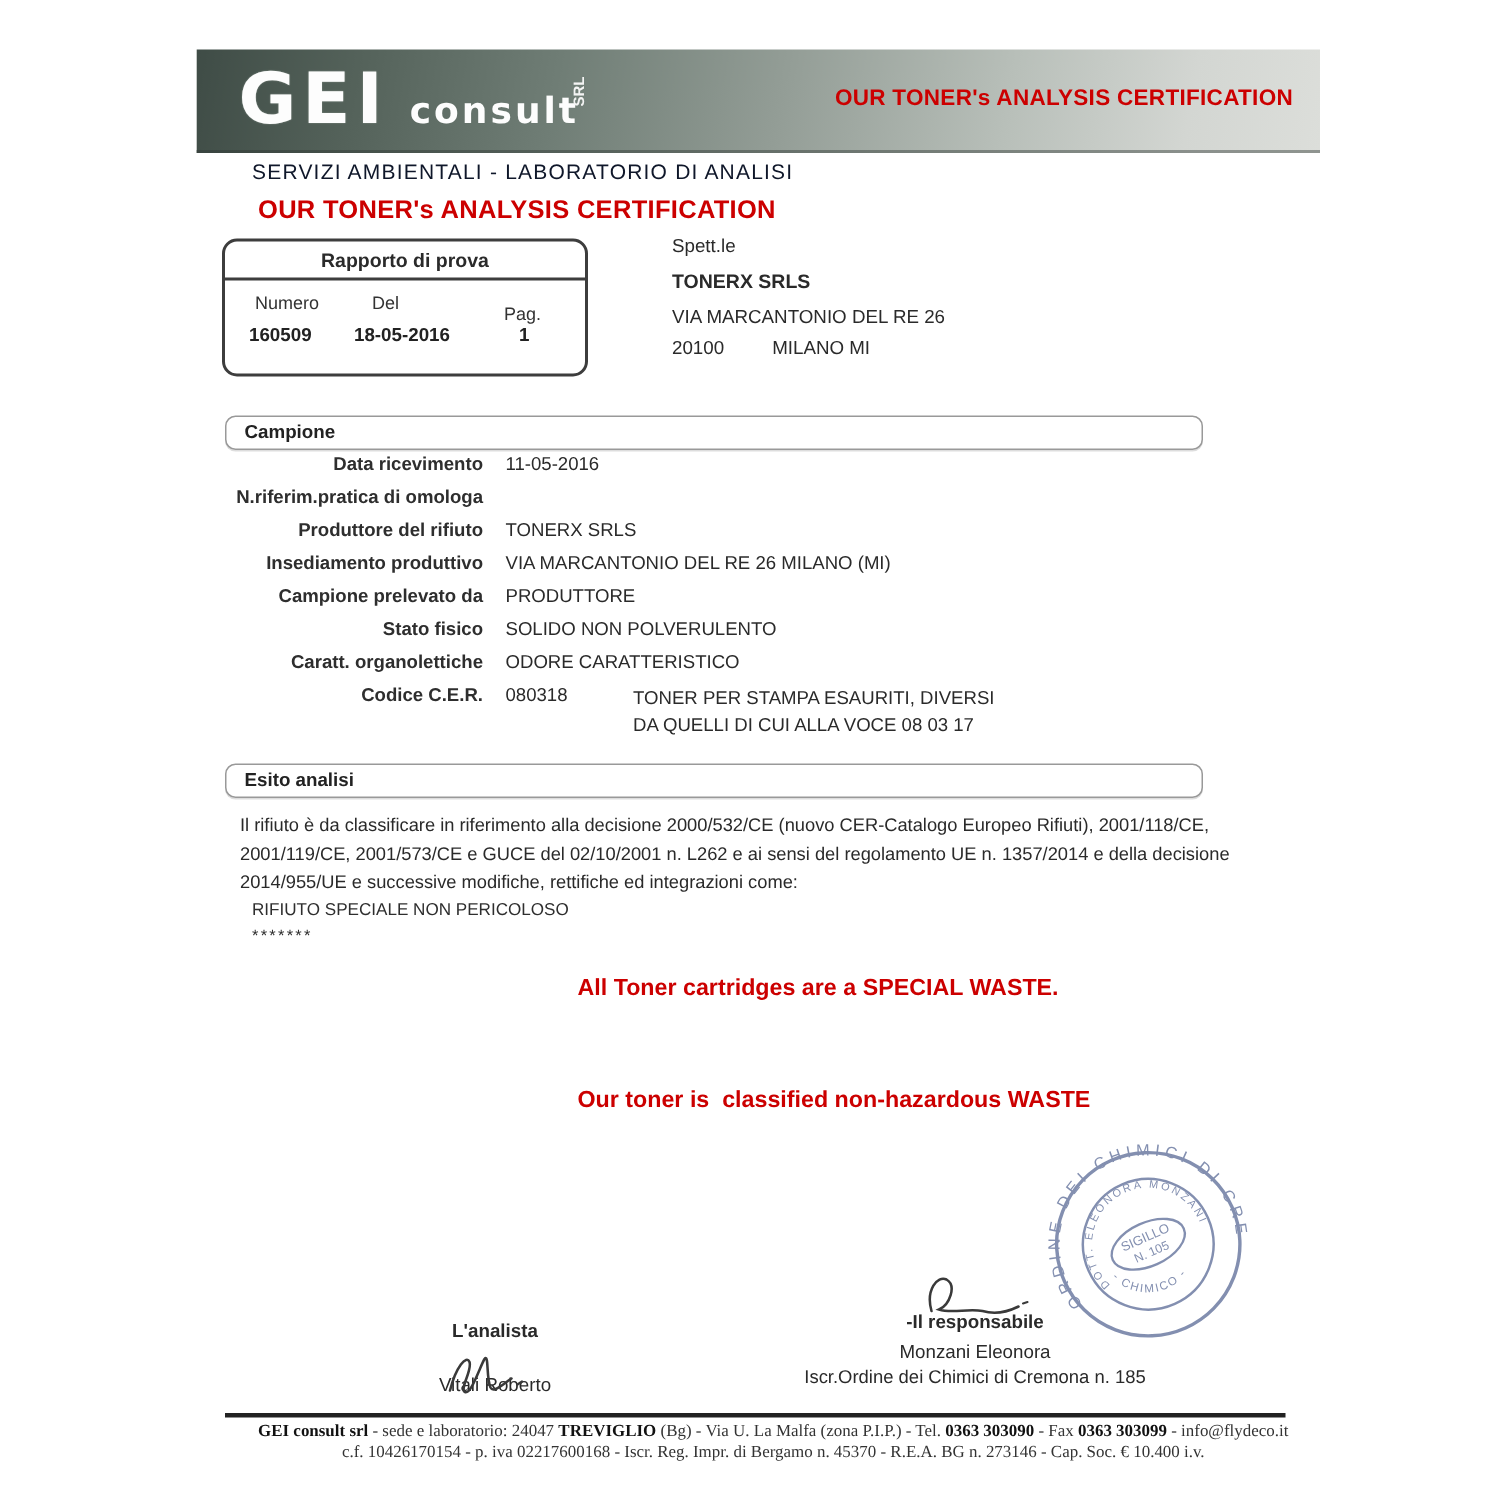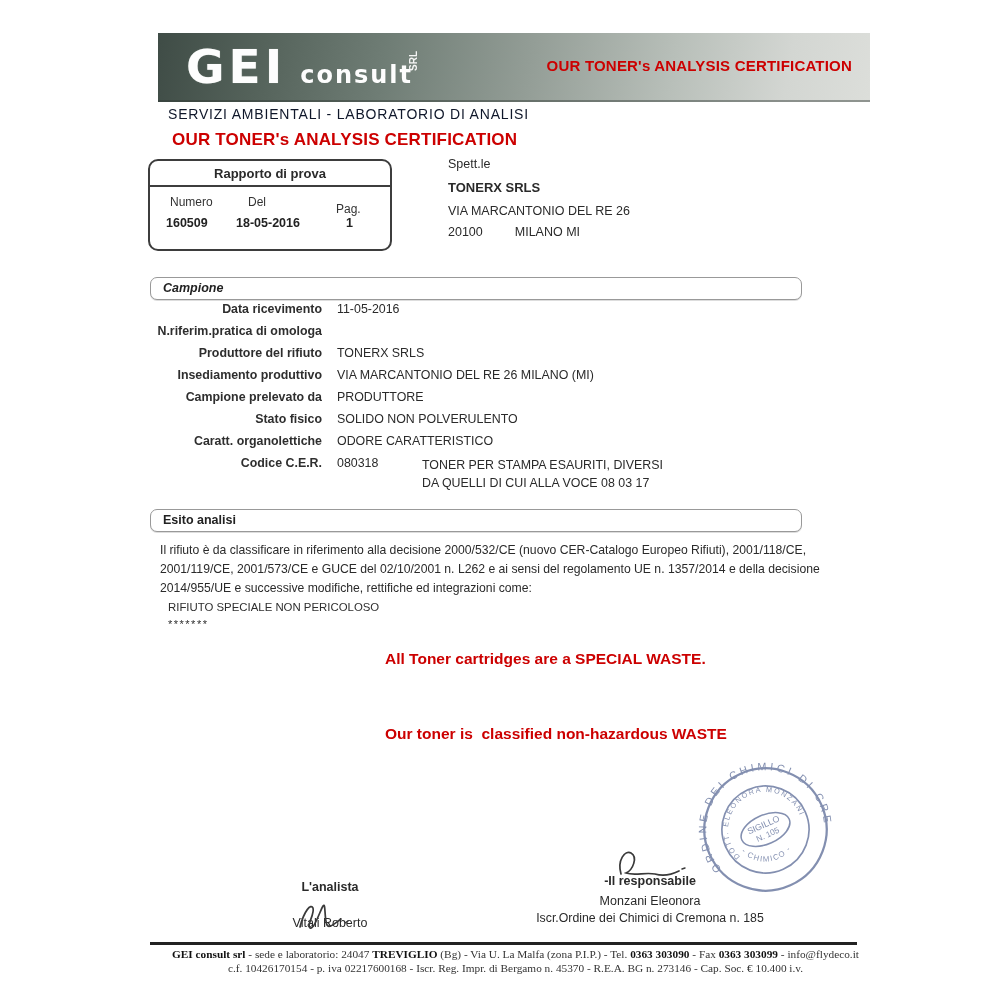--- a/index.html
+++ b/index.html
@@ -1,22 +1,22 @@
 <!DOCTYPE html>
 <html><head>
 <meta charset="utf-8">
 <style>
   html,body{margin:0;padding:0;background:#ffffff;}
   #page{position:relative;width:1000px;height:1000px;background:#ffffff;
         font-family:"Liberation Sans", sans-serif;color:#2a2a2a;overflow:hidden;}
 
   
-  .banner{position:absolute;left:158px;top:33px;width:712px;height:67px;
+  .banner{position:absolute;left:131px;top:33px;width:712px;height:67px;
     background:linear-gradient(100deg,#3f4c46 0%,#55635b 15%,#6f7d75 32%,#939d96 52%,#b8bfb9 72%,#d3d6d2 88%,#dcdeda 100%);
-    border-bottom:2px solid rgba(50,60,55,.45);}
+    border-bottom:2px solid rgba(50,60,55,.45);padding-left:37px;}
   .logo-wrap{position:absolute;left:28px;top:6px;display:flex;align-items:baseline;}
   .logo-gei{font-size:47px;font-weight:bold;color:#fdfdfd;letter-spacing:4px;
     text-shadow:0 0 1px #9aa49d; font-family:"DejaVu Sans", sans-serif;}
   .logo-consult{font-size:24px;font-weight:bold;color:#fdfdfd;margin-left:14px;letter-spacing:2px;
     font-family:"DejaVu Sans", sans-serif;}
   .logo-srl{display:inline-block;font-size:10px;font-weight:bold;color:#f4f4f4;
     transform:rotate(-90deg) translate(14px,-2px);transform-origin:left bottom;margin-left:8px;}
   .banner-red{position:absolute;right:18px;top:24px;font-size:15px;font-weight:bold;color:#cc0000;letter-spacing:.2px;}
   .subtitle{position:absolute;left:168px;top:106px;font-size:14px;color:#0f172a;letter-spacing:.8px;}
   .red-heading{position:absolute;left:172px;top:130px;font-size:17px;font-weight:bold;color:#cc0000;letter-spacing:.2px;}
@@ -109,21 +109,21 @@
   <div class="recipient">
     <div class="salut">Spett.le</div>
     <div class="name">TONERX SRLS</div>
     <div class="addr">VIA MARCANTONIO DEL RE 26</div>
     <div class="capcity">
       <span>20100</span>
       <span class="city">MILANO MI</span>
     </div>
   </div>
 
-  <div class="pill" style="top:277px;font-style:italic;">
+  <div class="pill" style="top:277px;">
     <span>Campione</span>
   </div>
 
   <div class="fields">
     <div class="frow">
       <div class="flabel">Data ricevimento</div>
       <div class="fvalue">11-05-2016</div>
     </div>
     <div class="frow">
       <div class="flabel">N.riferim.pratica di omologa</div>

